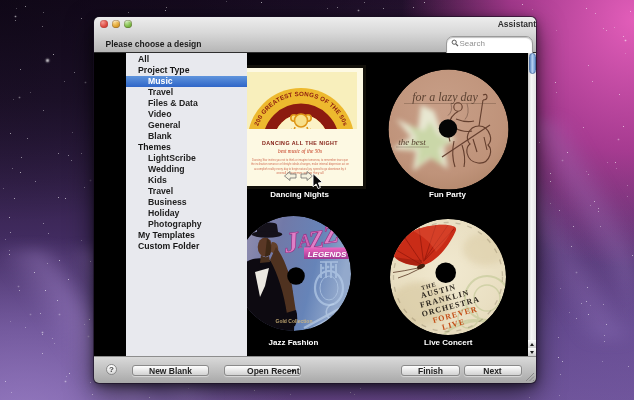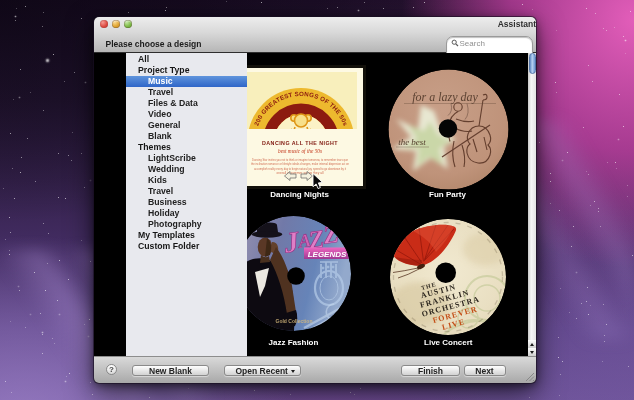--- a/index.html
+++ b/index.html
@@ -309,20 +309,20 @@
         </div>
         <div class="sbtn" style="top:295px">
           <span style="position:absolute;left:1.6px;top:2.5px;width:0;height:0;border-left:2.4px solid transparent;border-right:2.4px solid transparent;border-top:3.2px solid #1a1a1a;"></span>
         </div>
       </div>
     </div>
 
     <div id="bottom">
       <div id="help">?</div>
       <div class="btn" style="left:38px;width:77px;line-height:10px;">New Blank</div>
-      <div class="btn" style="left:129.5px;width:77px;line-height:10px;text-align:left;padding-left:11px;font-size:8.5px;">Open Recent<span style="position:absolute;right:5px;top:3.5px;width:0;height:0;border-left:2.8px solid transparent;border-right:2.8px solid transparent;border-top:3.8px solid #1a1a1a;"></span></div>
+      <div class="btn" style="left:129.5px;width:77px;line-height:10px;text-align:right;padding-left:11px;font-size:8.5px;">Open Recent<span style="position:absolute;right:5px;top:3.5px;width:0;height:0;border-left:2.8px solid transparent;border-right:2.8px solid transparent;border-top:3.8px solid #1a1a1a;"></span></div>
       <div class="btn" style="left:307px;width:59px;line-height:10px;">Finish</div>
-      <div class="btn" style="left:369.5px;width:42px;line-height:10px;">Next</div>
+      <div class="btn" style="left:369.5px;width:58px;line-height:10px;">Next</div>
       <svg id="grip" viewBox="0 0 10 10">
         <path d="M9,1 L1,9 M9,4.5 L4.5,9 M9,8 L8,9" stroke="#888" stroke-width="1" fill="none"></path>
       </svg>
     </div>
   </div>
 
 </body></html>

